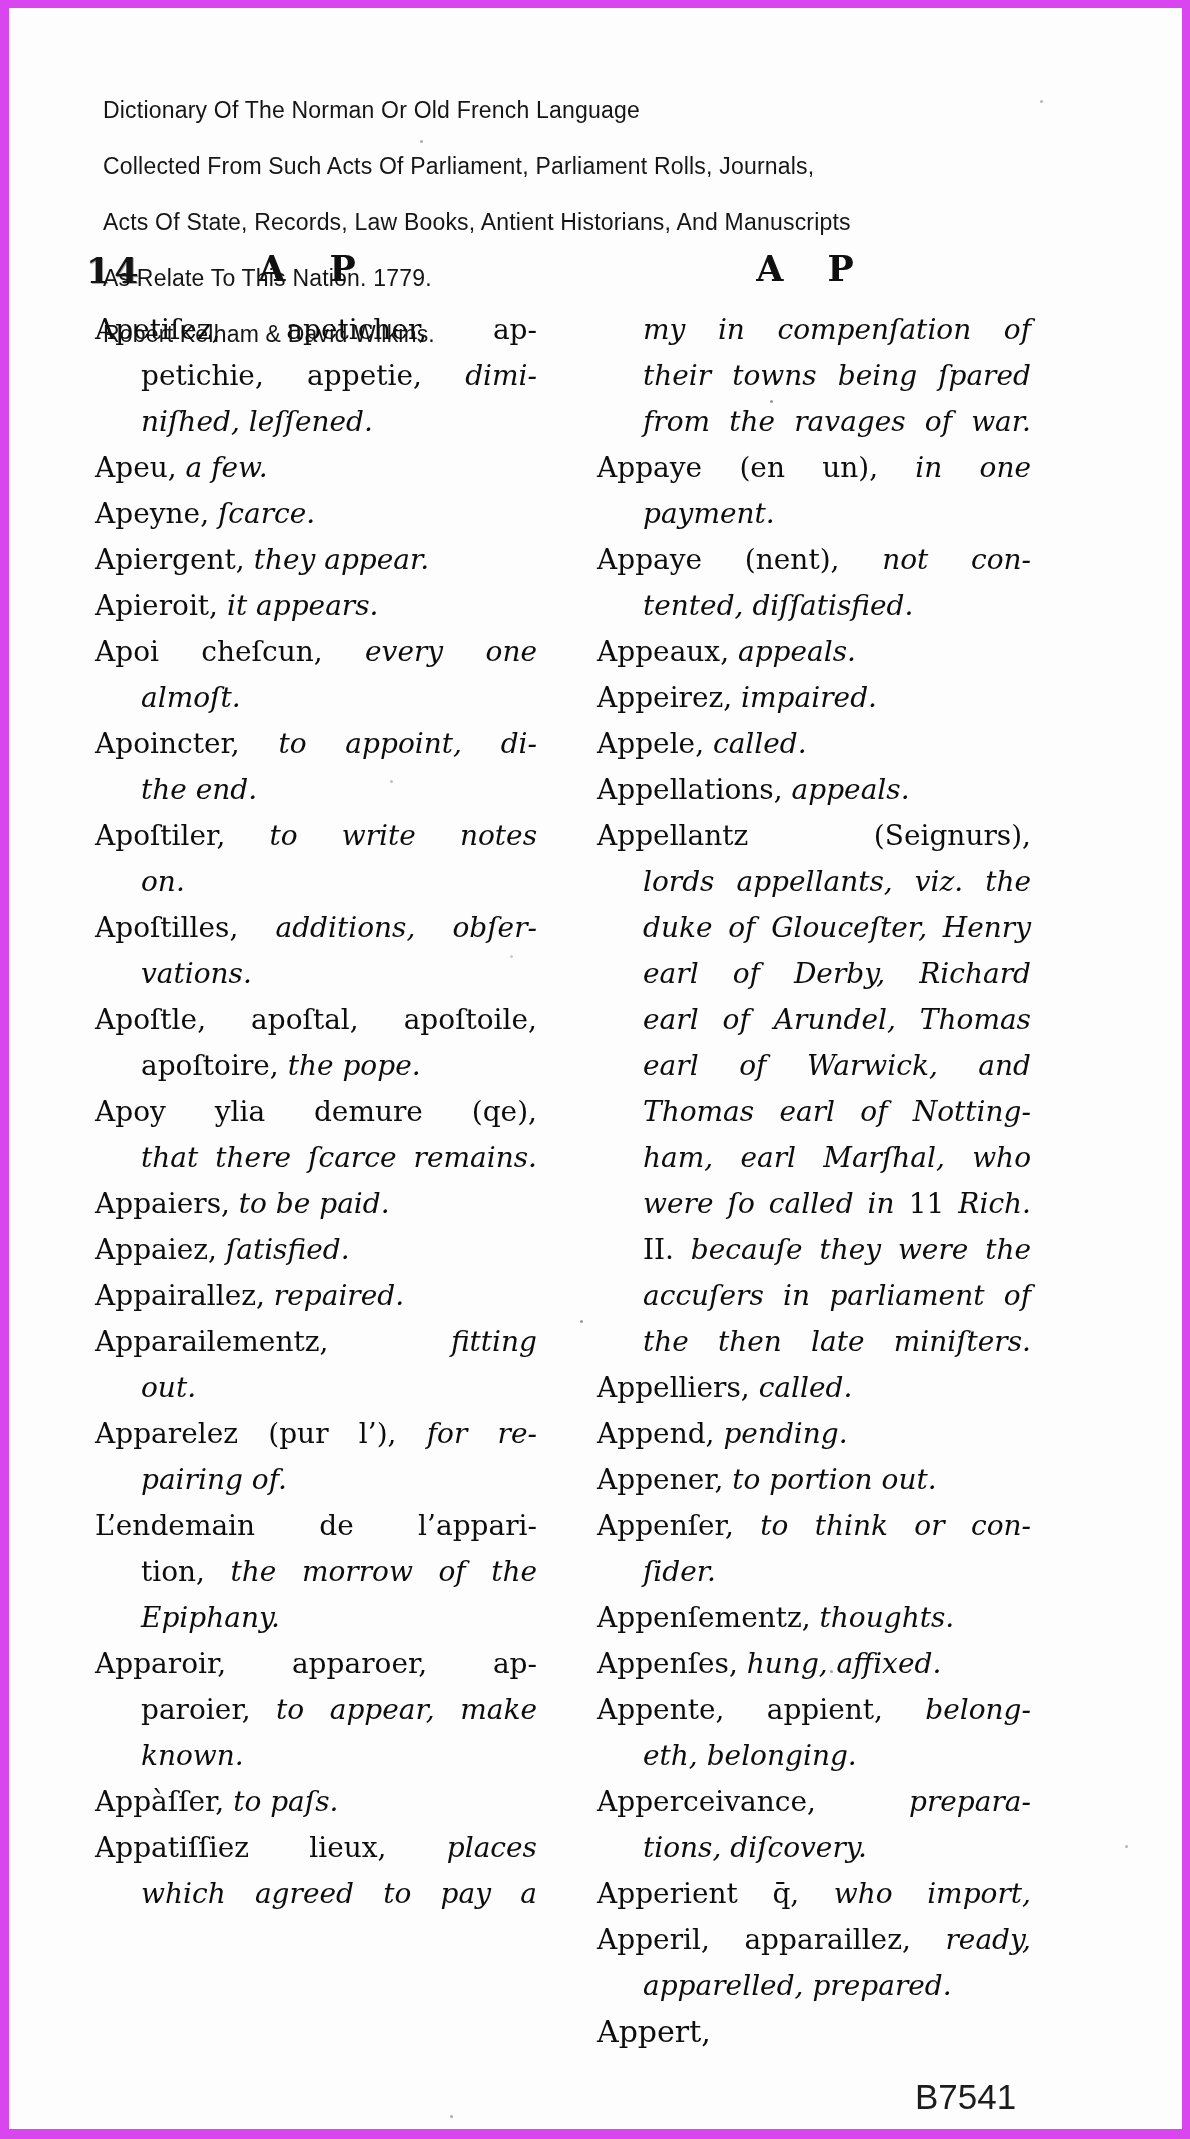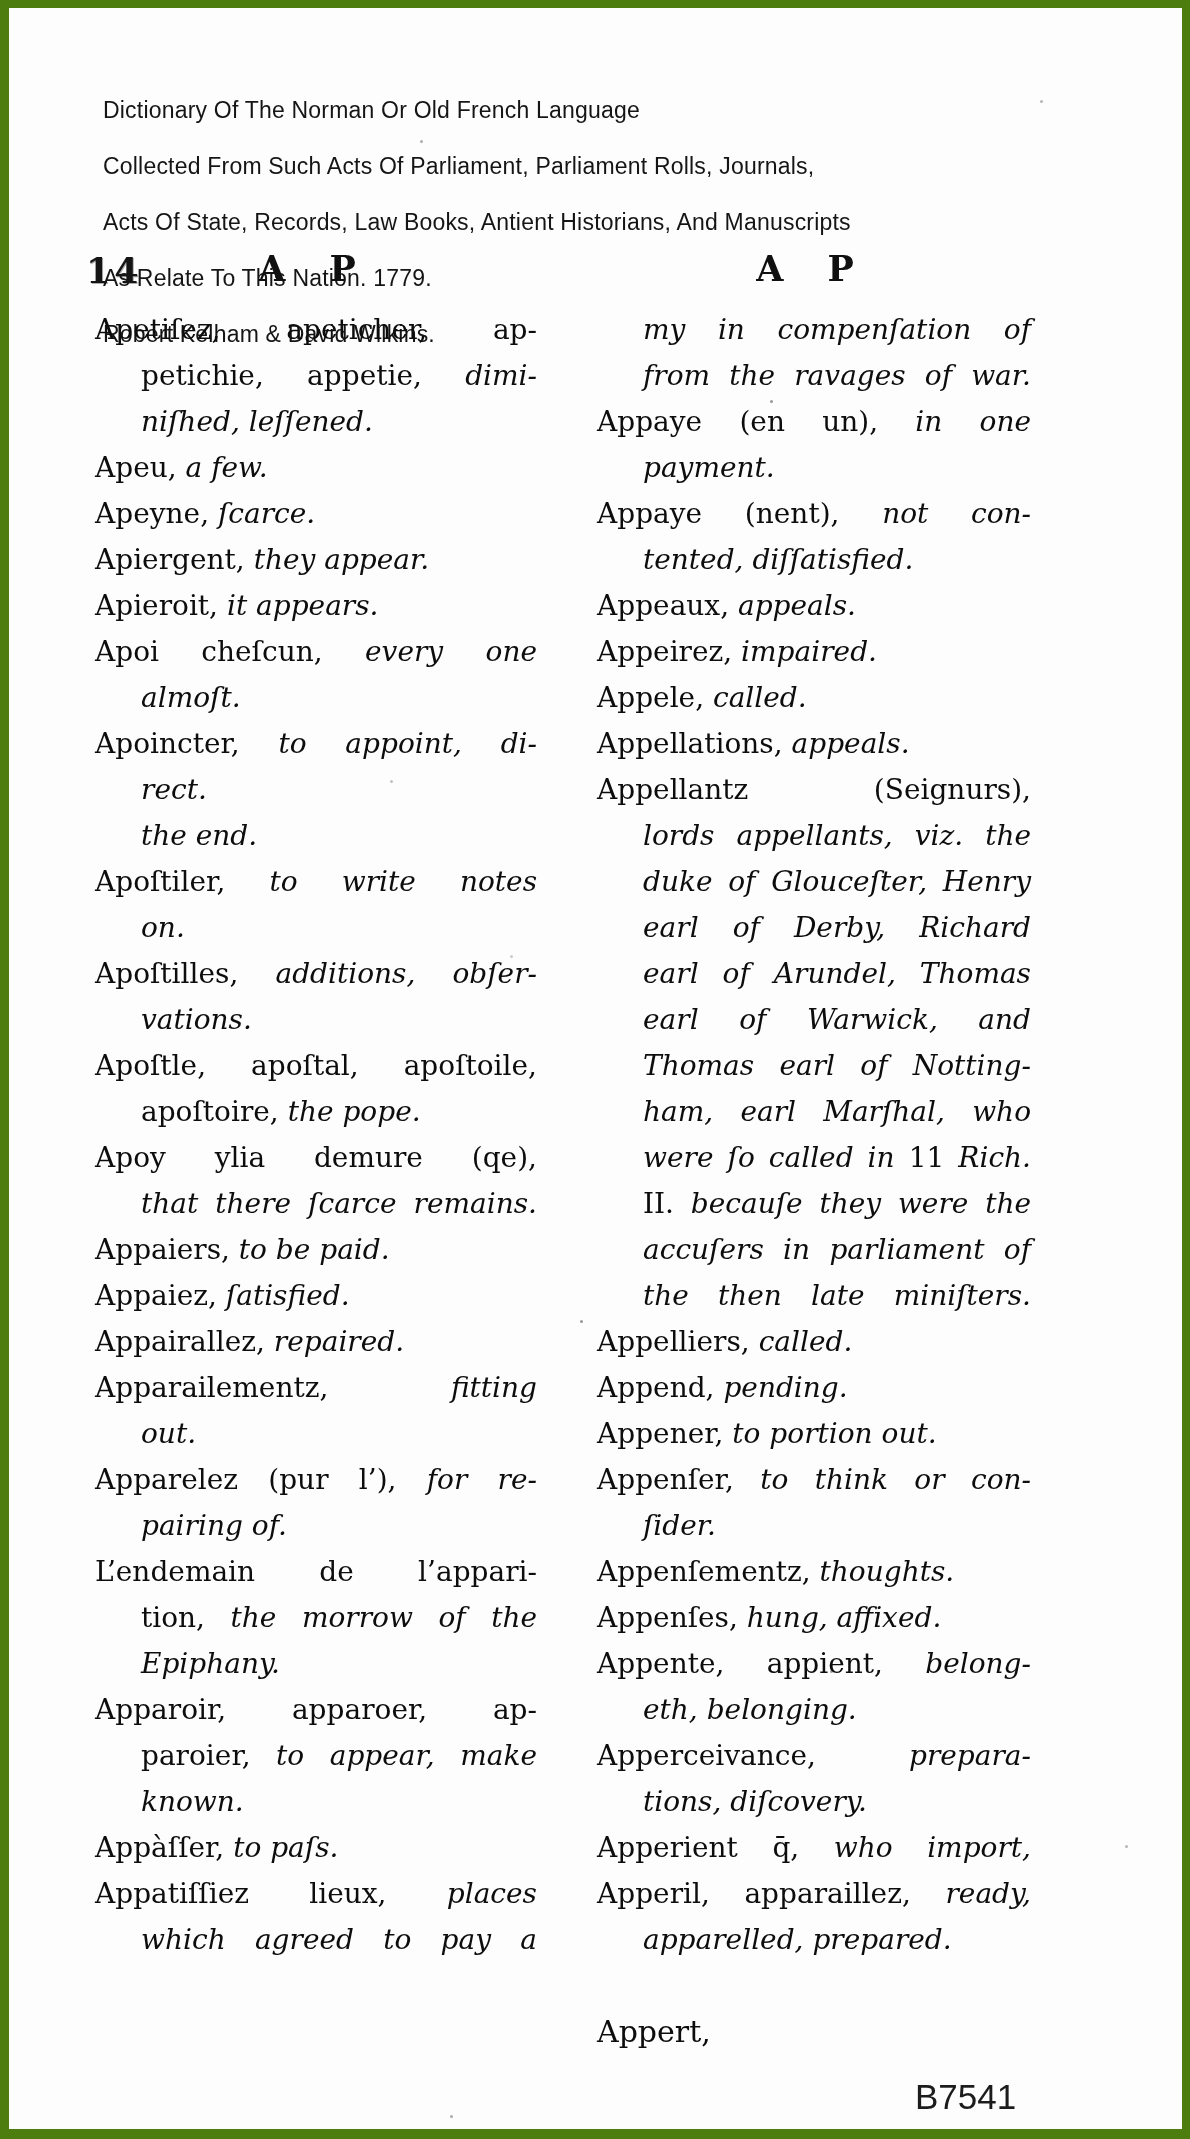--- a/index.html
+++ b/index.html
@@ -1,19 +1,19 @@
 <!DOCTYPE html>
 <html><head>
 <meta charset="utf-8">
 <style>
   html,body { margin:0; padding:0; background:#2a2a2a; }
   .frame {
     position:relative;
     width:1190px; height:2139px;
-    background:#4d7c0f;
+    background:#d946ef;
     overflow:hidden;
     font-family:"DejaVu Serif", serif;
   }
   .paper {
     position:absolute; left:9px; top:8px; right:8px; bottom:10px;
     background:#fdfdfd;
   }
   .scan-header {
     position:absolute; left:103px; top:68px;
     font-family:"Liberation Sans", sans-serif;
@@ -91,21 +91,20 @@
       <div class="line j"><span class="ro">Apetiſez, apeticher, ap-</span></div>
       <div class="line ind j"><span class="ro">petichie, appetie, </span><span class="it">dimi-</span></div>
       <div class="line ind"><span class="it">niſhed, leſſened.</span></div>
       <div class="line"><span class="ro">Apeu, </span><span class="it">a few.</span></div>
       <div class="line"><span class="ro">Apeyne, </span><span class="it">ſcarce.</span></div>
       <div class="line"><span class="ro">Apiergent, </span><span class="it">they appear.</span></div>
       <div class="line"><span class="ro">Apieroit, </span><span class="it">it appears.</span></div>
       <div class="line j"><span class="ro">Apoi cheſcun, </span><span class="it">every one</span></div>
       <div class="line ind"><span class="it">almoſt.</span></div>
       <div class="line j"><span class="ro">Apoincter, </span><span class="it">to appoint, di-</span></div>
-      <div class="line ind"><span class="it">rect.</span></div>
       <div class="line ind"><span class="it">the end.</span></div>
       <div class="line j"><span class="ro">Apoſtiler, </span><span class="it">to write notes</span></div>
       <div class="line ind"><span class="it">on.</span></div>
       <div class="line j"><span class="ro">Apoſtilles, </span><span class="it">additions, obſer-</span></div>
       <div class="line ind"><span class="it">vations.</span></div>
       <div class="line j"><span class="ro">Apoſtle, apoſtal, apoſtoile,</span></div>
       <div class="line ind"><span class="ro">apoſtoire, </span><span class="it">the pope.</span></div>
       <div class="line j"><span class="ro">Apoy ylia demure (qe),</span></div>
       <div class="line ind j"><span class="it">that there ſcarce remains.</span></div>
       <div class="line"><span class="ro">Appaiers, </span><span class="it">to be paid.</span></div>
@@ -120,20 +119,21 @@
       <div class="line ind"><span class="it">Epiphany.</span></div>
       <div class="line j"><span class="ro">Apparoir, apparoer, ap-</span></div>
       <div class="line ind j"><span class="ro">paroier, </span><span class="it">to appear, make</span></div>
       <div class="line ind"><span class="it">known.</span></div>
       <div class="line"><span class="ro">Appàſſer, </span><span class="it">to paſs.</span></div>
       <div class="line j"><span class="ro">Appatiſſiez lieux, </span><span class="it">places</span></div>
       <div class="line ind j"><span class="it">which agreed to pay a</span></div>
     </div>
   <div class="column right">
       <div class="line ind j"><span class="it">my in compenſation of</span></div>
+      <div class="line ind j"><span class="it">their towns being ſpared</span></div>
       <div class="line ind j"><span class="it">from the ravages of war.</span></div>
       <div class="line j"><span class="ro">Appaye (en un), </span><span class="it">in one</span></div>
       <div class="line ind"><span class="it">payment.</span></div>
       <div class="line j"><span class="ro">Appaye (nent), </span><span class="it">not con-</span></div>
       <div class="line ind"><span class="it">tented, diſſatisfied.</span></div>
       <div class="line"><span class="ro">Appeaux, </span><span class="it">appeals.</span></div>
       <div class="line"><span class="ro">Appeirez, </span><span class="it">impaired.</span></div>
       <div class="line"><span class="ro">Appele, </span><span class="it">called.</span></div>
       <div class="line"><span class="ro">Appellations, </span><span class="it">appeals.</span></div>
       <div class="line j"><span class="ro">Appellantz (Seignurs),</span></div>

